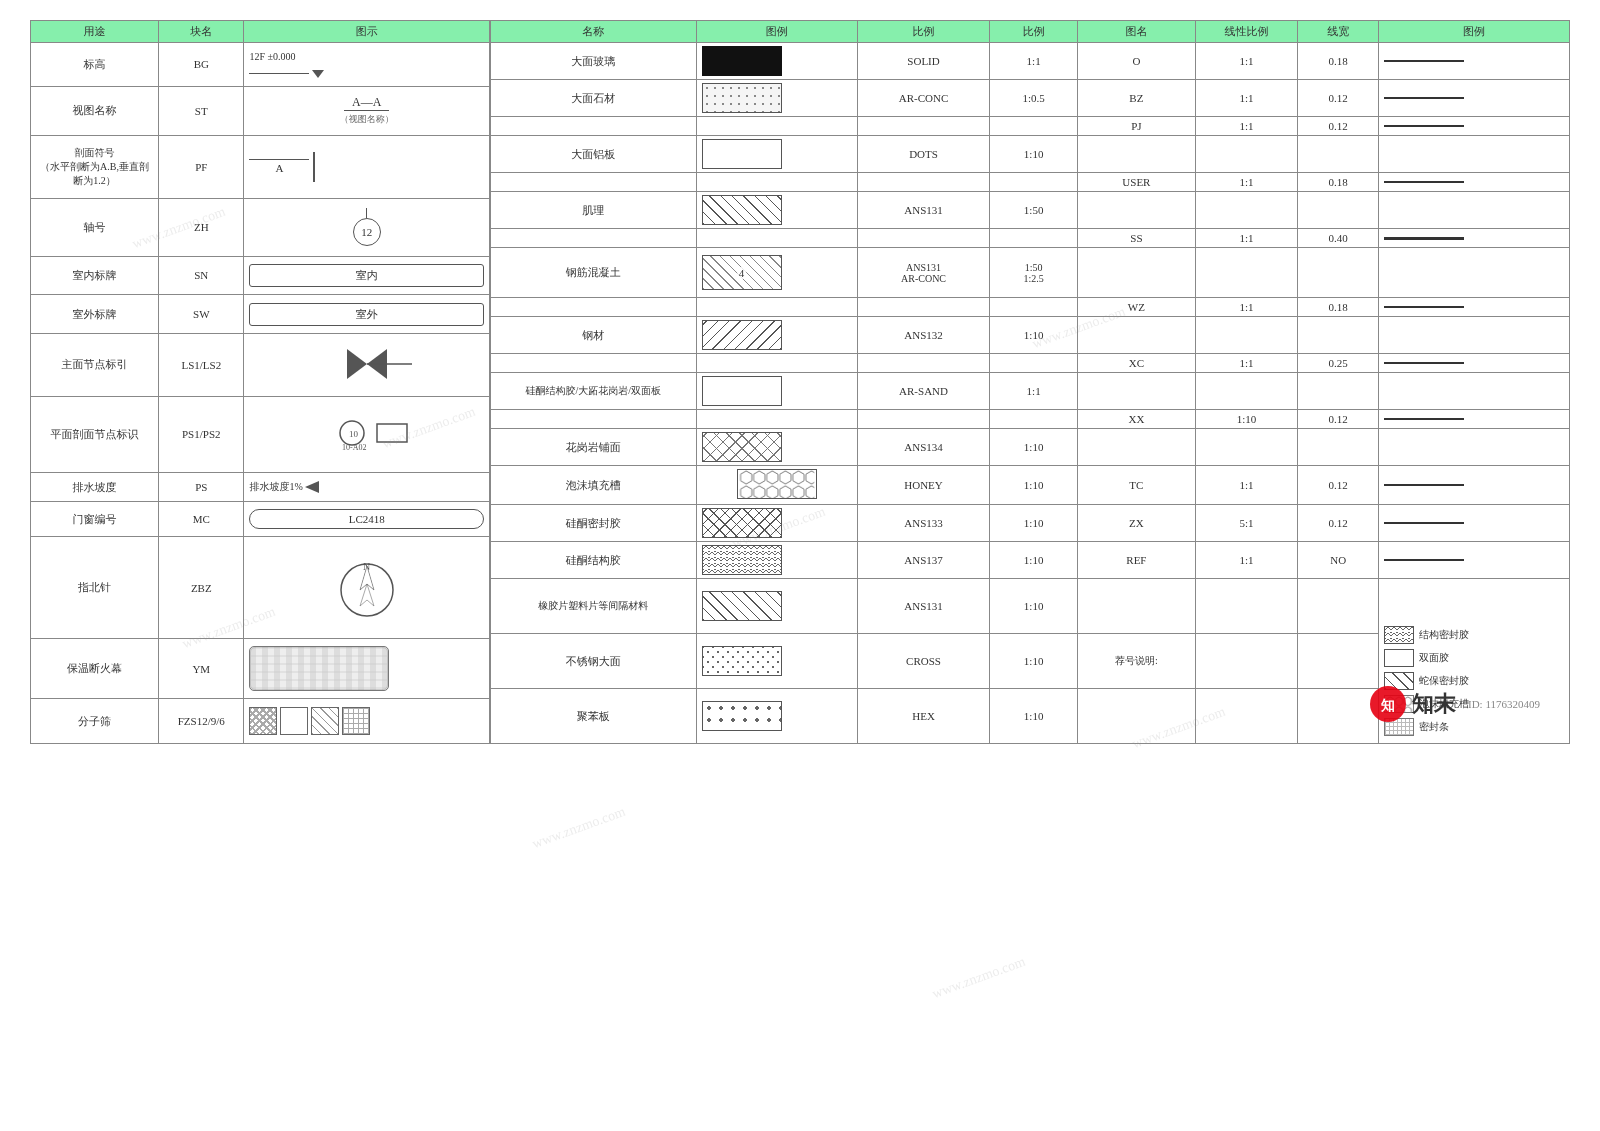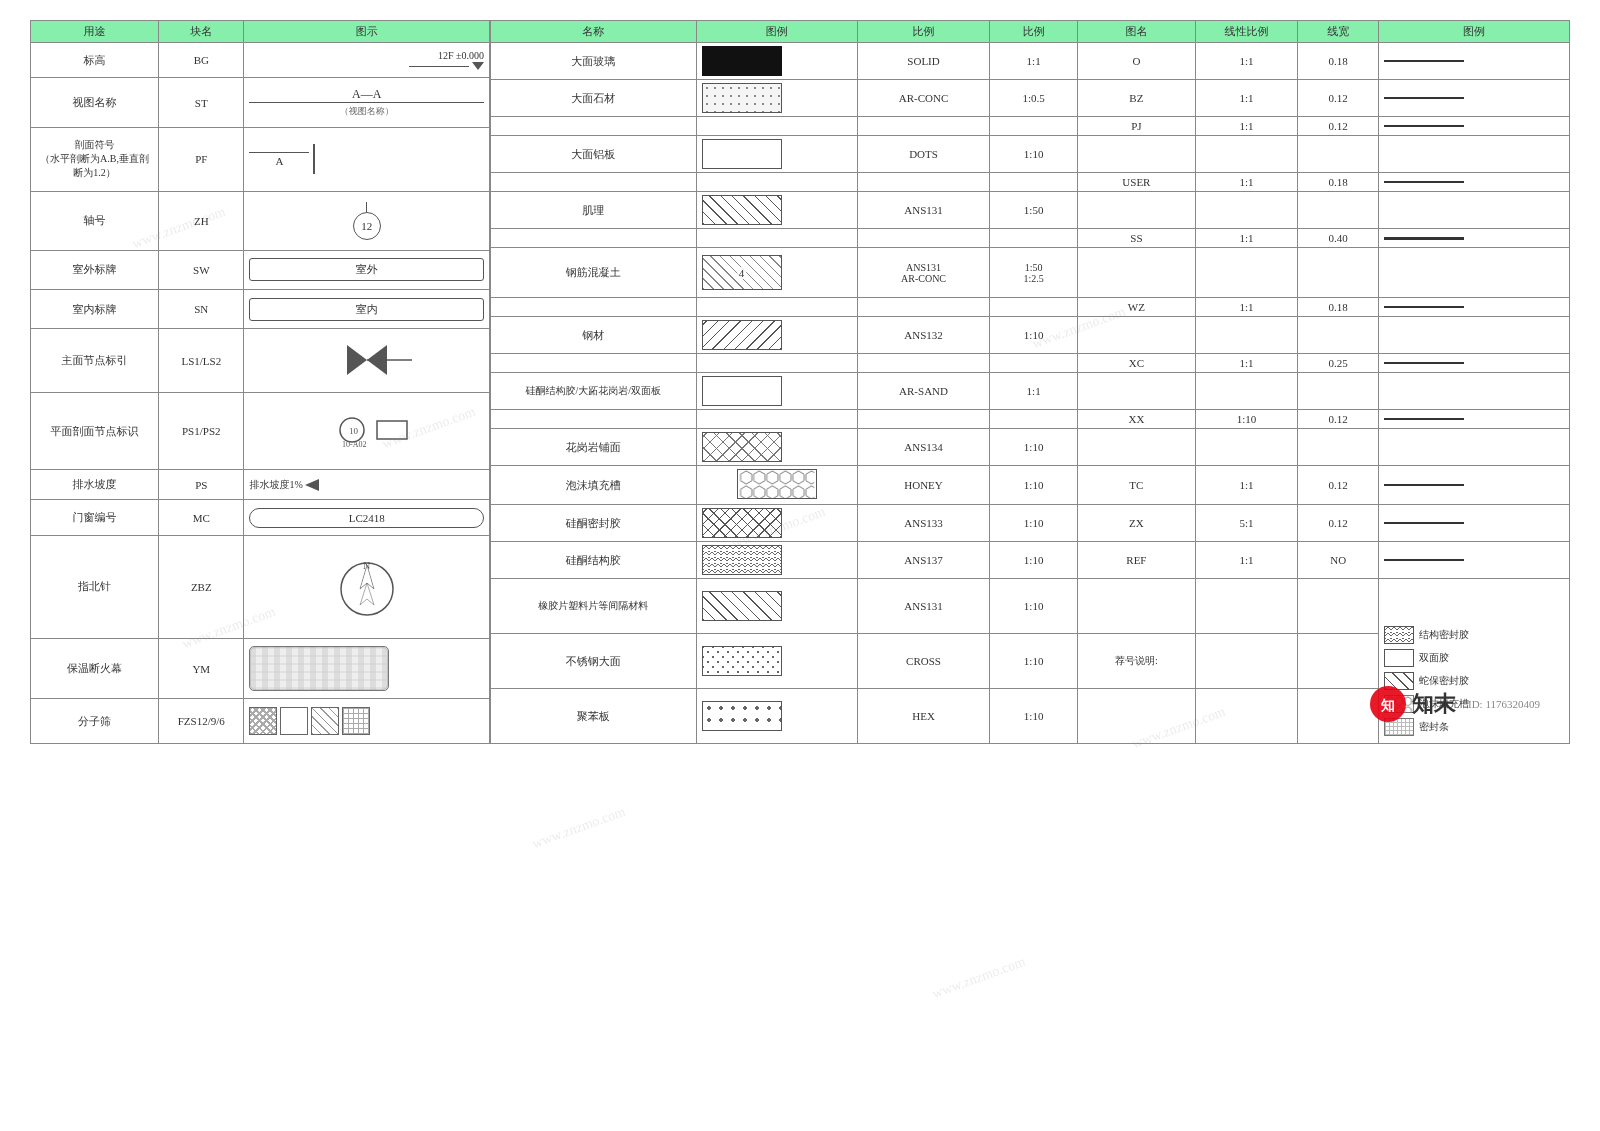--- a/index.html
+++ b/index.html
@@ -178,35 +178,35 @@
           <th style="width:80px;">块名</th>
           <th style="width:230px;">图示</th>
         </tr>
       </thead>
       <tbody>
 
         <tr>
           <td>标高</td>
           <td>BG</td>
           <td>
-            <div style="display:flex;flex-direction:column;align-items:flex-end;gap:1px;">
+            <div style="display:flex;flex-direction:column;align-items:flex-start;gap:8px;">
               <div style="font-size:10px;">12F ±0.000</div>
               <div style="display:flex;align-items:center;gap:3px;">
                 <div style="width:60px;height:1px;background:#555;"></div>
                 <div style="width:0;height:0;border-left:6px solid transparent;border-right:6px solid transparent;border-top:8px solid #555;"></div>
               </div>
             </div>
           </td>
         </tr>
 
         <tr>
           <td>视图名称</td>
           <td>ST</td>
           <td>
-            <div style="display:flex;flex-direction:column;">
+            <div style="display:flex;flex-direction:column;align-items:center;">
               <div style="font-size:12px;border-bottom:1.5px solid #555;padding:0 8px;">A—A</div>
               <div style="font-size:9px;margin-top:2px;color:#666;">（视图名称）</div>
             </div>
           </td>
         </tr>
 
         <tr>
           <td style="font-size:10px;">剖面符号<br>（水平剖断为A.B,垂直剖断为1.2）</td>
           <td>PF</td>
           <td>
@@ -225,32 +225,32 @@
           <td>ZH</td>
           <td>
             <div style="display:flex;flex-direction:column;align-items:center;">
               <div style="width:1.5px;height:10px;background:#555;"></div>
               <div class="circle-tag" style="width:28px;height:28px;border-radius:50%;border:1.5px solid #555;display:flex;align-items:center;justify-content:center;font-size:11px;">12</div>
             </div>
           </td>
         </tr>
 
         <tr>
+          <td>室内标牌</td>
+          <td>SN</td>
+          <td>
+            <div class="rect-tag" style="border:1.5px solid #555;padding:3px 12px;font-size:11px;border-radius:3px;">室内</div>
+          </td>
+        </tr>
+
+        <tr>
           <td>室外标牌</td>
           <td>SW</td>
           <td>
             <div class="rect-tag" style="border:1.5px solid #555;padding:3px 12px;font-size:11px;border-radius:3px;">室外</div>
-          </td>
-        </tr>
-
-        <tr>
-          <td>室内标牌</td>
-          <td>SN</td>
-          <td>
-            <div class="rect-tag" style="border:1.5px solid #555;padding:3px 12px;font-size:11px;border-radius:3px;">室内</div>
           </td>
         </tr>
 
         <tr>
           <td>主面节点标引</td>
           <td>LS1/LS2</td>
           <td>
             <svg width="100" height="40" viewBox="0 0 100 40">
               <polygon points="30,5 50,20 30,35" fill="#555"></polygon>
               <polygon points="70,5 50,20 70,35" fill="#555"></polygon>

